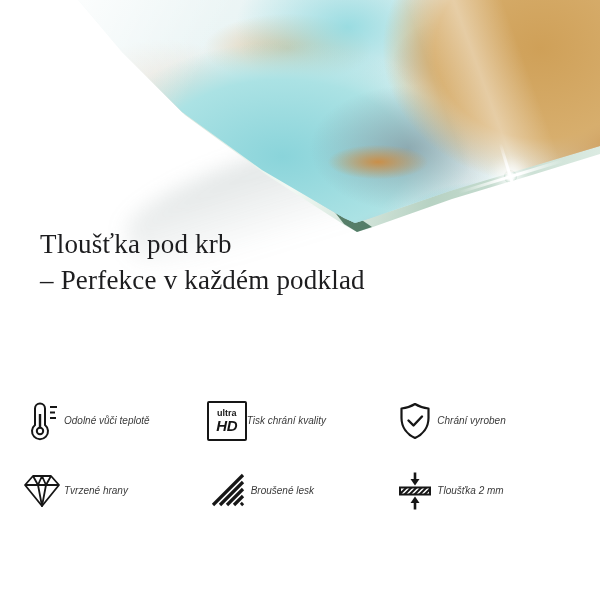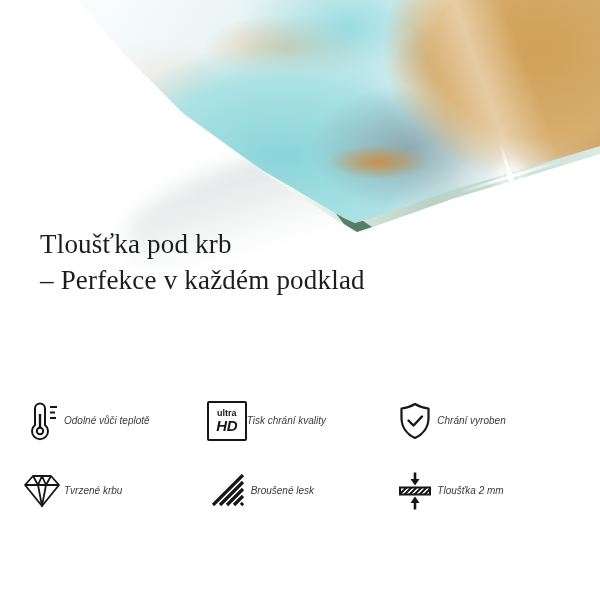--- a/index.html
+++ b/index.html
@@ -146,21 +146,21 @@
 
   <div class="feature">
     <div class="icon">
       <svg width="44" height="44" viewBox="0 0 44 44" fill="none" stroke="#161616" stroke-width="1.8" stroke-linejoin="round">
         <path d="M5,16 L13,7 H31 L39,16 L22,37 Z"></path>
         <path d="M5,16 H39"></path>
         <path d="M13,7 L18,16 L22,7 L26,16 L31,7"></path>
         <path d="M18,16 L22,37 L26,16"></path>
       </svg>
     </div>
-    <div class="label">Tvrzené krbu</div>
+    <div class="label">Tvrzené hrany</div>
   </div>
 
   <div class="feature">
     <div class="icon">
       <svg width="44" height="44" viewBox="0 0 44 44" fill="none" stroke="#161616" stroke-width="3.2">
         <line x1="6" y1="36" x2="36" y2="6"></line>
         <line x1="13" y1="36" x2="36" y2="13"></line>
         <line x1="20" y1="36" x2="36" y2="20"></line>
         <line x1="27" y1="36" x2="36" y2="27"></line>
         <line x1="34" y1="36" x2="36" y2="34"></line>

